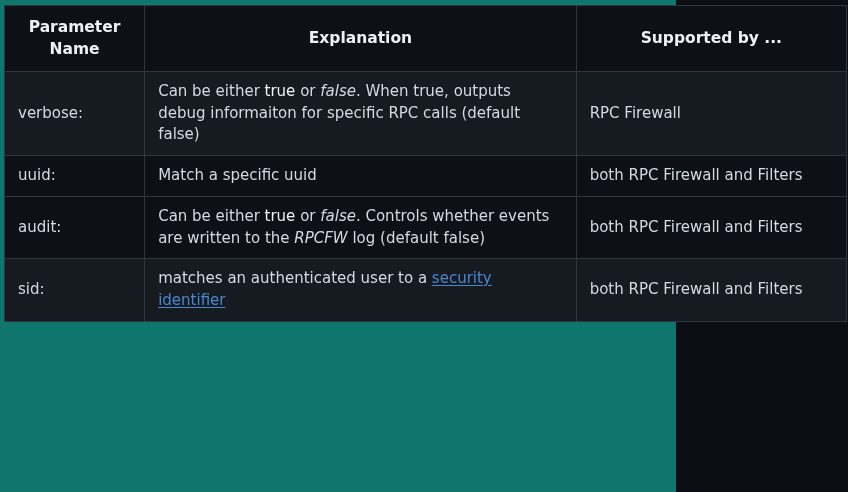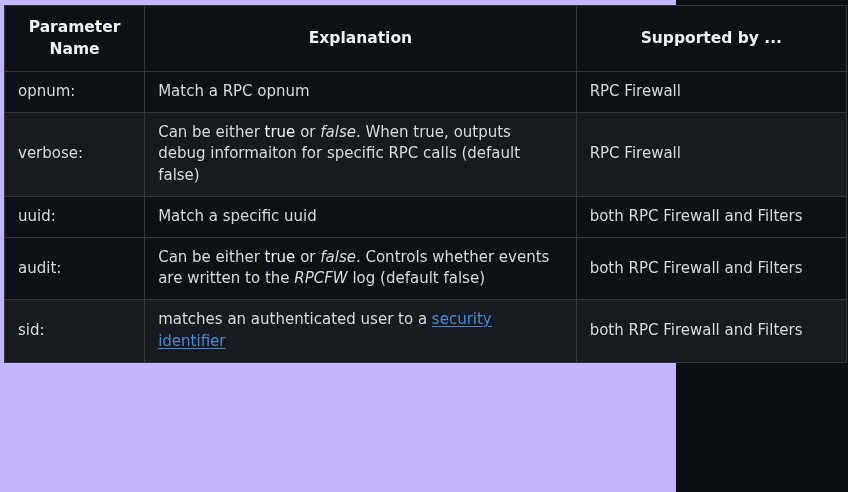--- a/index.html
+++ b/index.html
@@ -14,21 +14,21 @@
     font-family: "DejaVu Sans", "Liberation Sans", sans-serif;
     color: #d8dee6;
     -webkit-font-smoothing: antialiased;
   }
 
   .page {
     box-sizing: border-box;
     width: 676px;
     height: 492px;
     padding: 5px 0 0 0;
-    background: #c4b5fd;
+    background: #0f766e;
   }
 
   table.param-table {
     border-collapse: collapse;
     table-layout: fixed;
     width: 843px;
     margin: 0 0 0 4px;
     border: 1px solid #30363d;
     font-size: 15px;
   }
@@ -87,25 +87,20 @@
       <col class="c-supp">
     </colgroup>
     <thead>
       <tr>
         <th>Parameter Name</th>
         <th>Explanation</th>
         <th>Supported by ...</th>
       </tr>
     </thead>
     <tbody id="table-body">
-        <tr class="row-odd">
-          <td class="cell-name">opnum:</td>
-          <td class="cell-expl"><span>Match a RPC opnum</span></td>
-          <td class="cell-supp"><span>RPC Firewall</span></td>
-        </tr>
         <tr class="row-even">
           <td class="cell-name">verbose:</td>
           <td class="cell-expl"><span>Can be either </span><span class="frag-b">true</span><span> or </span><span class="frag-i">false</span><span>. When true, outputs debug informaiton for specific RPC calls (default false)</span></td>
           <td class="cell-supp"><span>RPC Firewall</span></td>
         </tr>
         <tr class="row-odd">
           <td class="cell-name">uuid:</td>
           <td class="cell-expl"><span>Match a specific uuid</span></td>
           <td class="cell-supp"><span>both RPC Firewall and Filters</span></td>
         </tr>

